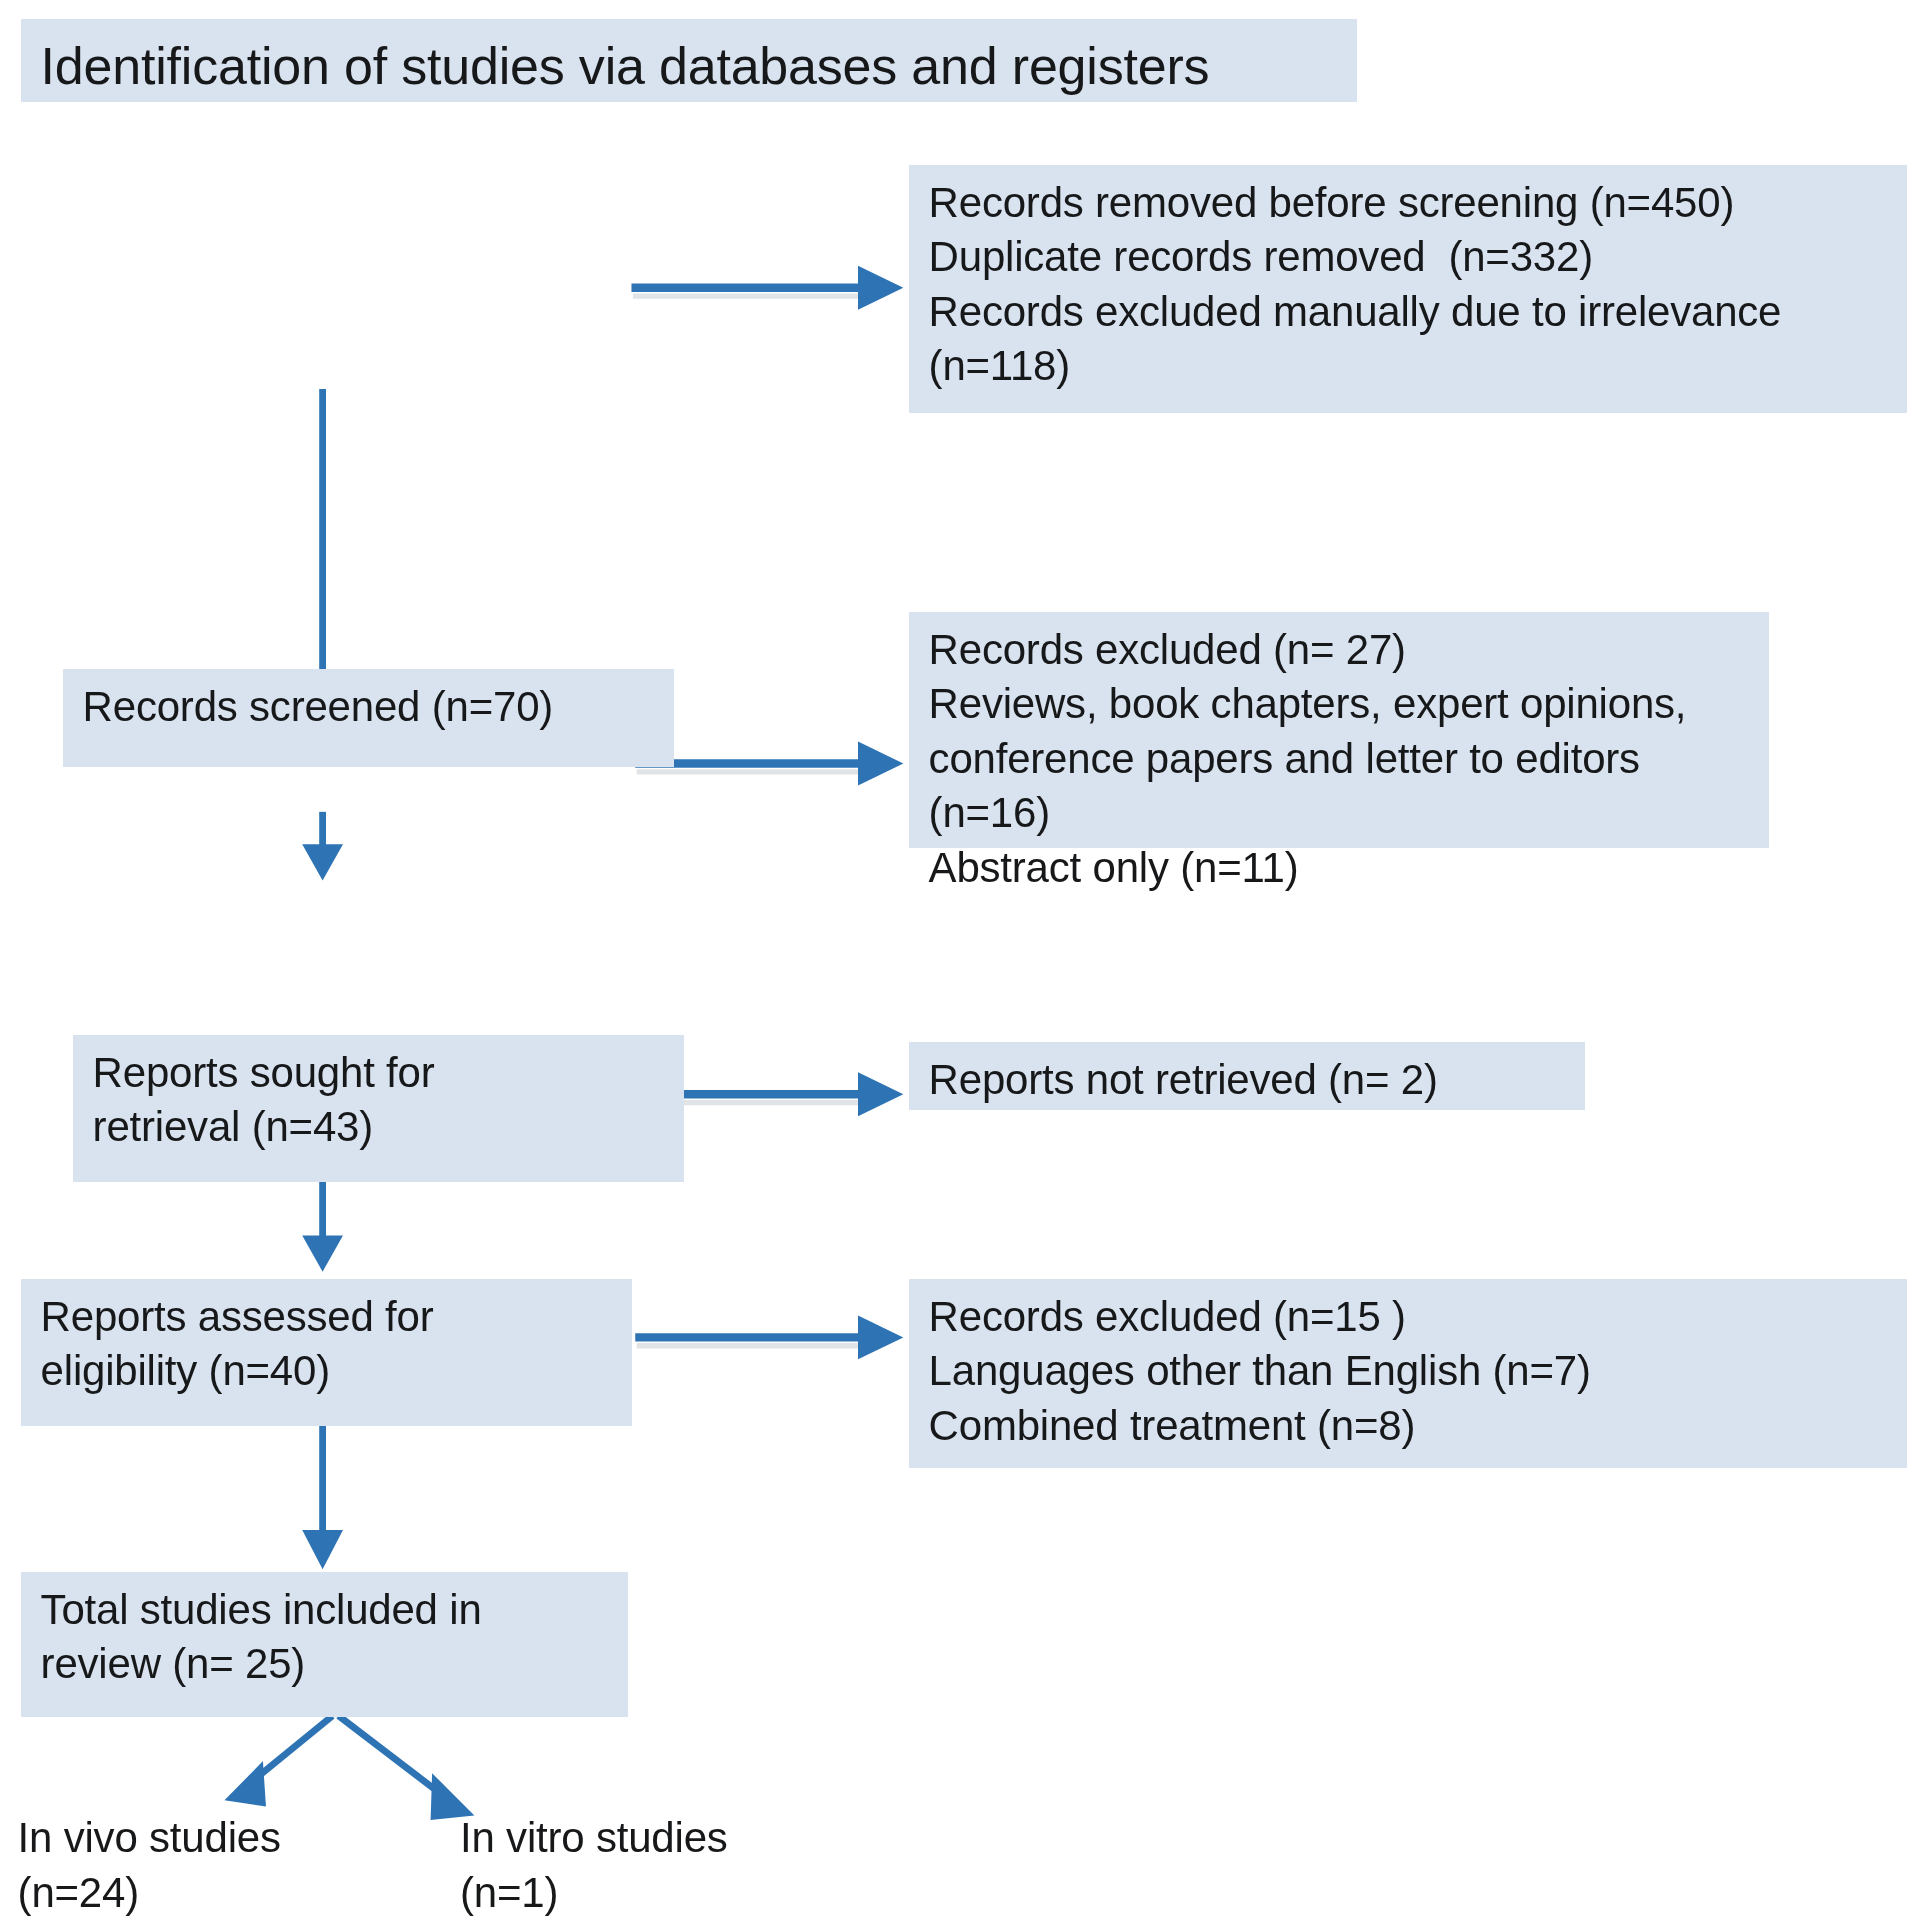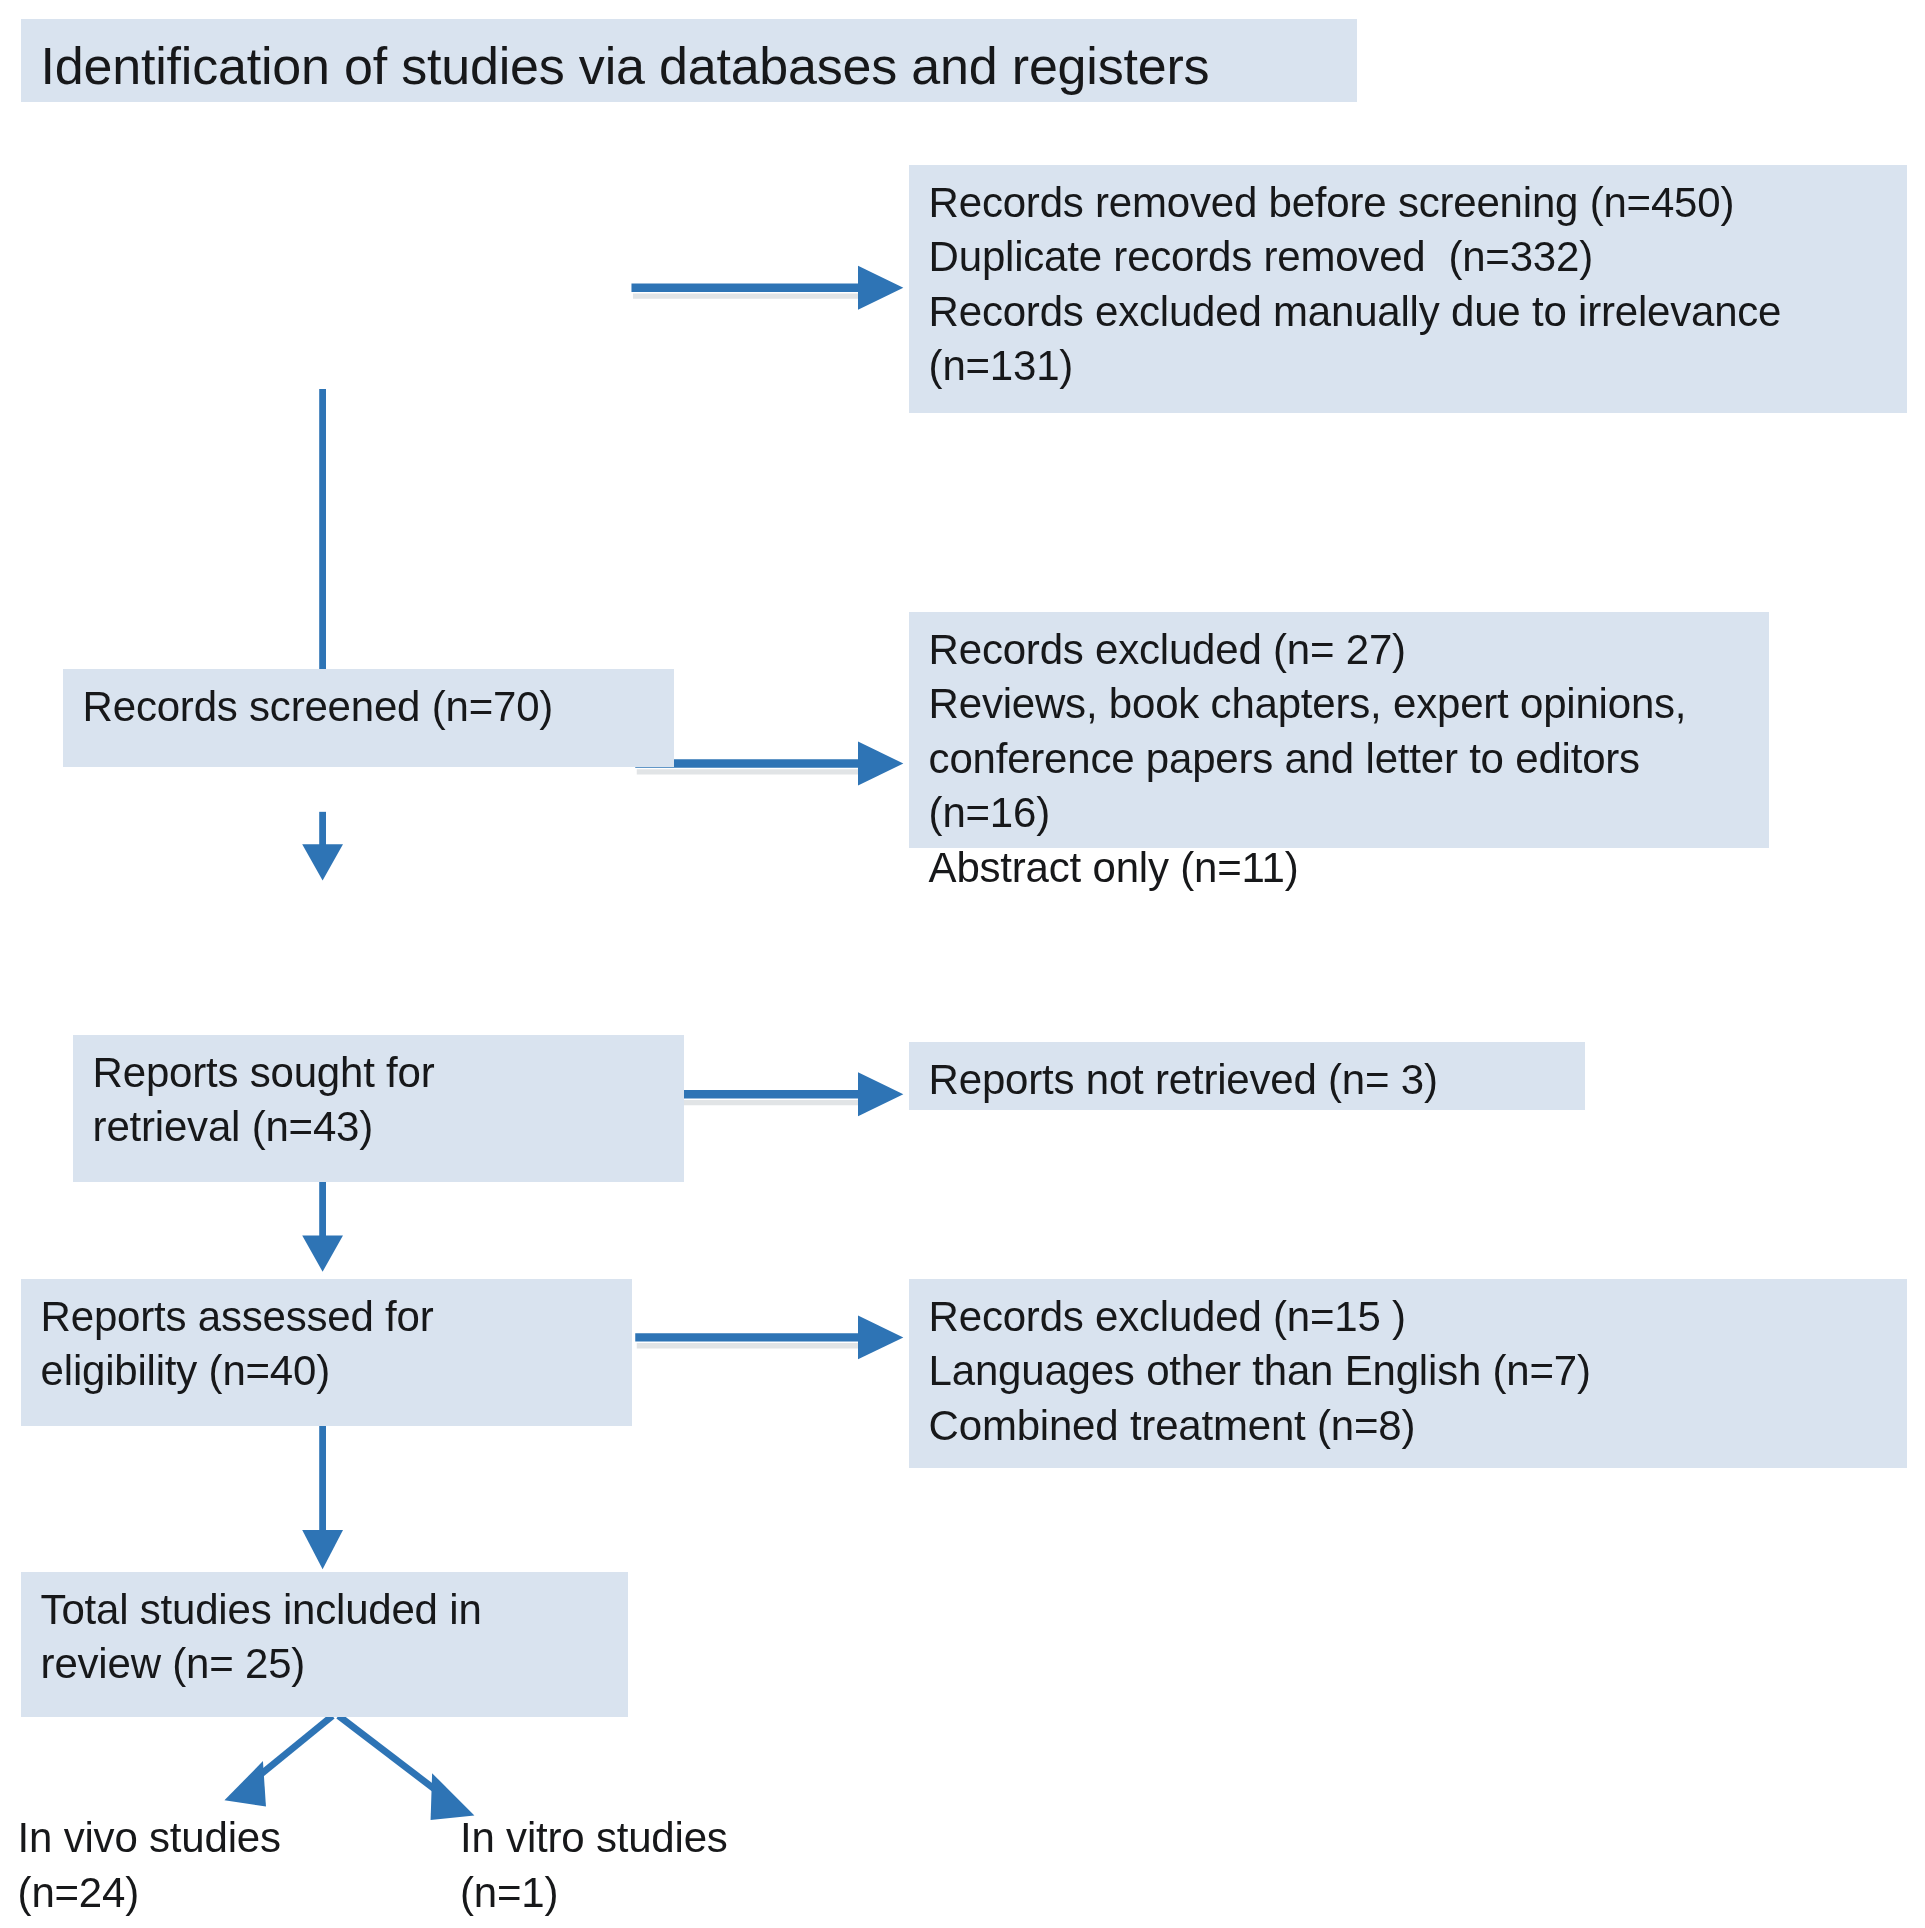--- a/index.html
+++ b/index.html
@@ -131,33 +131,33 @@
       <polygon class="arrow-head" points="572,2348 628,2404 570,2410"></polygon>
     </g>
   </svg>
 
   <div class="box header-box" style="left:21px; top:19px; width:1336px; height:83px;">Identification of studies via databases and registers</div>
 
 
   <div class="box" style="left:909px; top:165px; width:998px; height:248px;">Records removed before screening (n=450)
 Duplicate records removed  (n=332)
 Records excluded manually due to irrelevance
-(n=131)</div>
+(n=118)</div>
 
   <div class="box" style="left:21px; top:669px; width:611px; height:98px;margin-left:42px;">Records screened (n=70)</div>
 
   <div class="box" style="left:909px; top:612px; width:860px; height:236px;">Records excluded (n= 27)
 Reviews, book chapters, expert opinions,
 conference papers and letter to editors (n=16)
 Abstract only (n=11)</div>
 
   <div class="box" style="left:37px; top:1035px; width:611px; height:147px;margin-left:36px;">Reports sought for
 retrieval (n=43)</div>
 
-  <div class="box" style="left:909px; top:1042px; width:676px; height:68px;">Reports not retrieved (n= 3)</div>
+  <div class="box" style="left:909px; top:1042px; width:676px; height:68px;">Reports not retrieved (n= 2)</div>
 
   <div class="box" style="left:21px; top:1279px; width:611px; height:147px;">Reports assessed for
 eligibility (n=40)</div>
 
   <div class="box" style="left:909px; top:1279px; width:998px; height:189px;">Records excluded (n=15 )
 Languages other than English (n=7)
 Combined treatment (n=8)</div>
 
   <div class="box" style="left:21px; top:1572px; width:607px; height:145px;">Total studies included in
 review (n= 25)</div>

